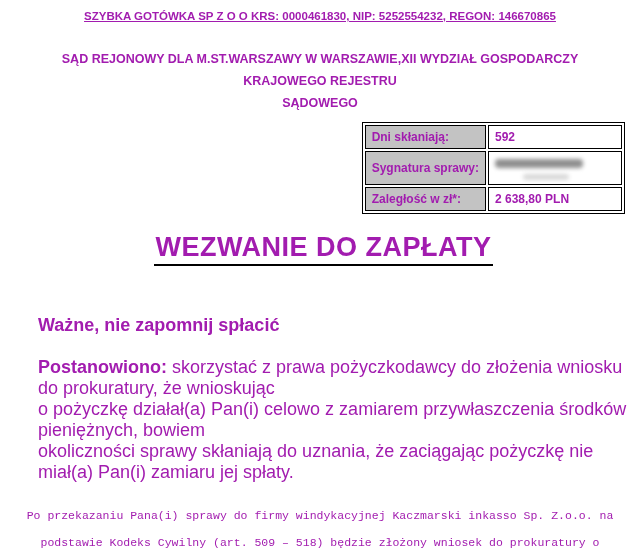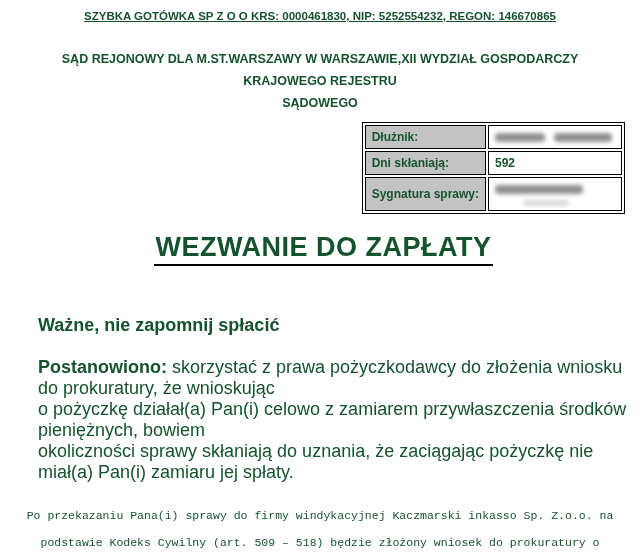--- a/index.html
+++ b/index.html
@@ -1,20 +1,20 @@
 <!DOCTYPE html>
 <html><head>
 <meta charset="utf-8">
 <style>
   html, body { margin:0; padding:0; background:#ffffff; }
   .page {
     position:relative;
     width:640px; height:554px;
     background:#ffffff;
-    color:#14532d;
+    color:#a21caf;
     font-family:"Liberation Sans","DejaVu Sans",sans-serif;
     overflow:hidden;
     box-sizing:border-box;
     padding-top:10px;
   }
 
   
   .company-header {
     text-align:center;
     font-weight:700;
@@ -114,30 +114,30 @@
 
   <div class="company-header">SZYBKA GOTÓWKA SP Z O O KRS: 0000461830, NIP: 5252554232, REGON: 146670865</div>
 
   <div class="court-header">SĄD REJONOWY DLA M.ST.WARSZAWY W WARSZAWIE,XII WYDZIAŁ GOSPODARCZY KRAJOWEGO REJESTRU
 SĄDOWEGO</div>
 
   <div class="table-wrap">
     <table class="debt-table">
       <tbody>
         <tr>
-          <td class="cell-label">Dłużnik:</td>
-          <td class="cell-value"><span class="blob blob-a"></span><span class="blob blob-b"></span></td>
-        </tr>
-        <tr>
           <td class="cell-label">Dni skłaniają:</td>
           <td class="cell-value">592</td>
         </tr>
         <tr>
           <td class="cell-label">Sygnatura sprawy:</td>
           <td class="cell-value"><span class="blob blob-c"></span><span class="blob-d"></span></td>
+        </tr>
+        <tr>
+          <td class="cell-label">Zaległość w zł*:</td>
+          <td class="cell-value">2 638,80 PLN</td>
         </tr>
       </tbody>
     </table>
   </div>
 
   <div class="main-title">
     <span class="title-text">WEZWANIE DO ZAPŁATY</span>
   </div>
 
   <div class="body-text">

